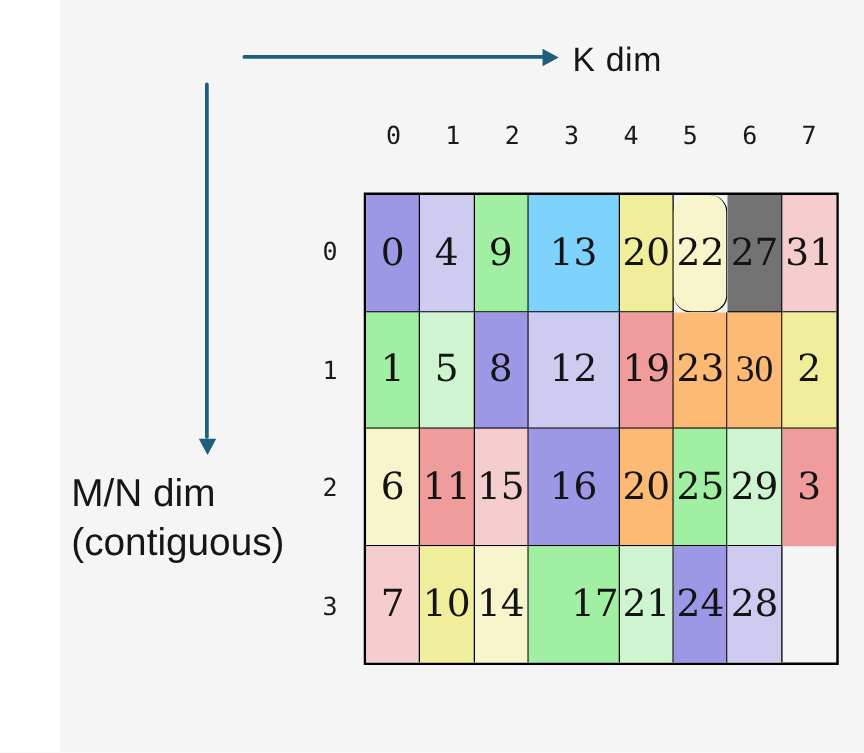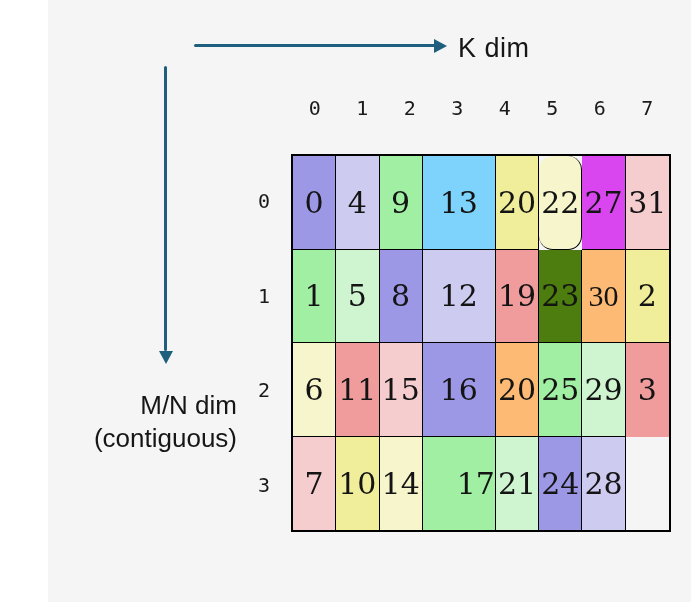--- a/index.html
+++ b/index.html
@@ -47,24 +47,24 @@
   .k-label {
     position: absolute;
     left: 410px; top: 33px;
     font-size: 27px;
     color: #161616;
     letter-spacing: 0.5px;
     white-space: nowrap;
   }
   .mn-label {
     position: absolute;
-    left: 9px; top: 389px;
+    left: 9px; top: 376px;
     width: 180px;
-    text-align: right;
-    font-size: 26px;
+    text-align: left;
+    font-size: 31px;
     line-height: 1.25;
     color: #161616;
   }
 
   
   .col-headers {
     position: absolute;
     left: 243px; top: 96px;
     width: 380px; height: 24px;
     display: flex;
@@ -152,28 +152,28 @@
     <span>3</span>
   </div>
 
   <div class="grid">
       <div class="cell" style="background: rgb(156, 152, 229);">0</div>
       <div class="cell" style="background: rgb(206, 203, 241);">4</div>
       <div class="cell" style="background: rgb(161, 239, 163);">9</div>
       <div class="cell" style="background: #7dd3fc;">13</div>
       <div class="cell" style="background: rgb(240, 238, 154);">20</div>
       <div class="cell" style="background: rgb(246, 245, 203); border-radius: 14px;">22</div>
-      <div class="cell" style="background: #d946ef;">27</div>
+      <div class="cell" style="background: #737373;">27</div>
       <div class="cell" style="background: rgb(246, 205, 206);">31</div>
       <div class="cell" style="background: rgb(161, 239, 163);">1</div>
       <div class="cell" style="background: rgb(207, 244, 208);">5</div>
       <div class="cell" style="background: rgb(156, 152, 229);">8</div>
       <div class="cell" style="background: rgb(206, 203, 241); text-align: right;">12</div>
       <div class="cell" style="background: rgb(240, 156, 156);">19</div>
-      <div class="cell" style="background: #4d7c0f;">23</div>
+      <div class="cell" style="background: #fdba74;">23</div>
       <div class="cell" style="background: #fdba74; font-family: Liberation Serif, serif;">30</div>
       <div class="cell" style="background: rgb(240, 238, 154);">2</div>
       <div class="cell" style="background: rgb(246, 245, 203);">6</div>
       <div class="cell" style="background: rgb(240, 156, 156);">11</div>
       <div class="cell" style="background: rgb(246, 205, 206);">15</div>
       <div class="cell" style="background: rgb(156, 152, 229);">16</div>
       <div class="cell" style="background: #fdba74;">20</div>
       <div class="cell" style="background: rgb(161, 239, 163);">25</div>
       <div class="cell" style="background: rgb(207, 244, 208);">29</div>
       <div class="cell" style="background: rgb(240, 156, 156);">3</div>

